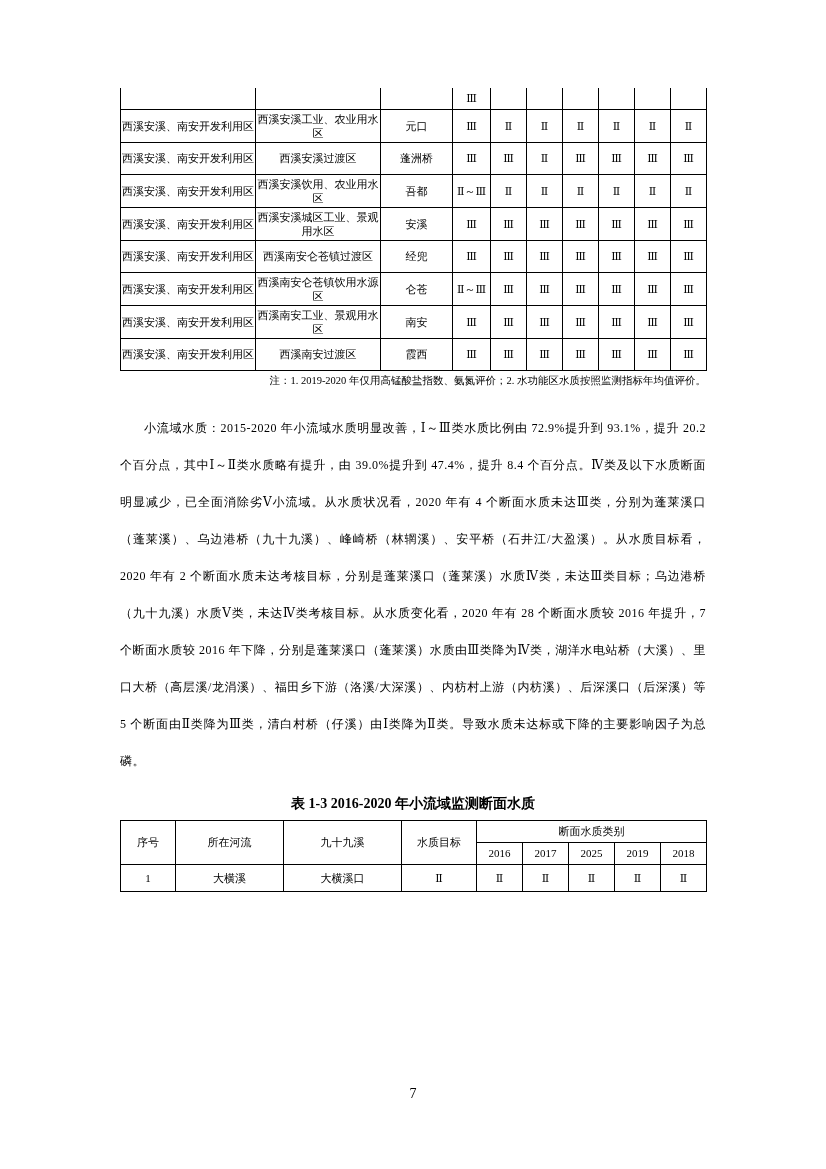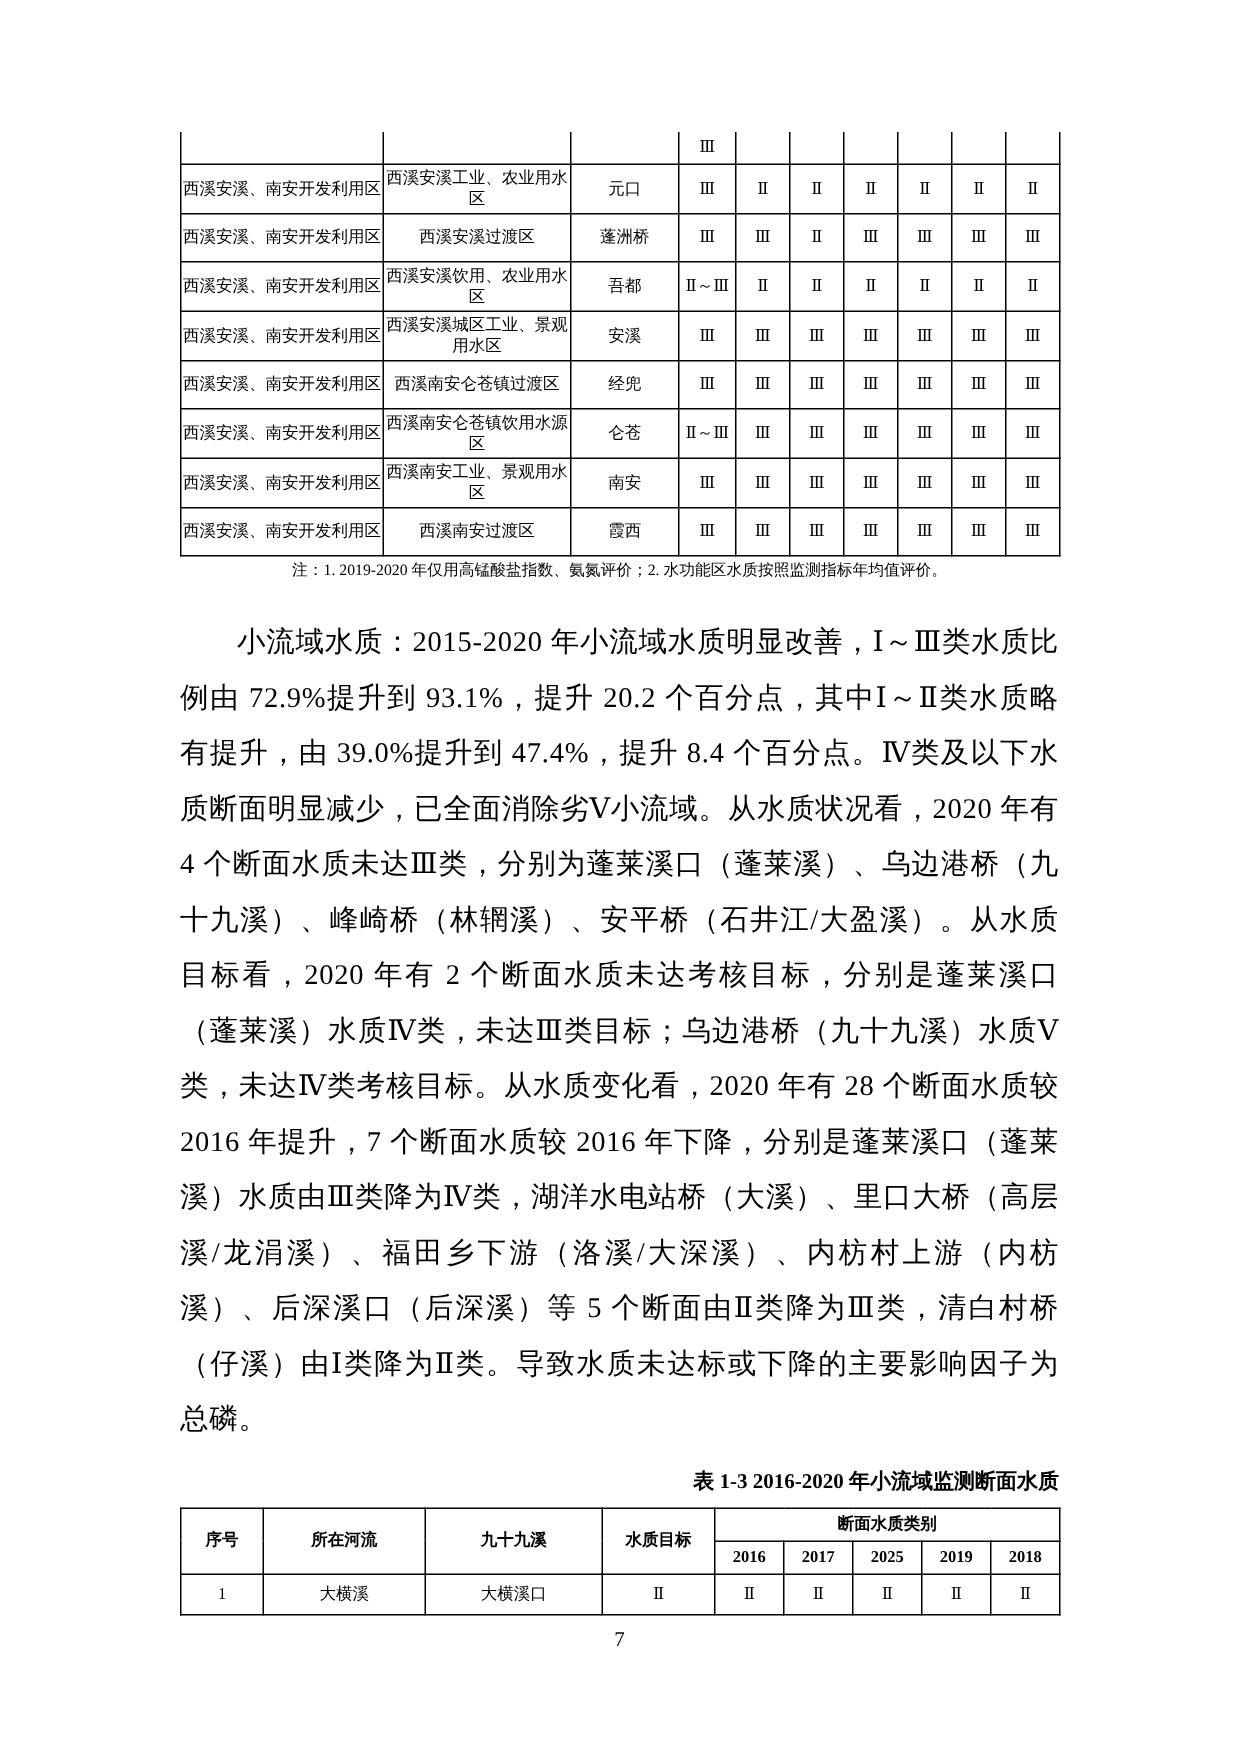--- a/index.html
+++ b/index.html
@@ -32,42 +32,42 @@
     font-weight: normal;
     word-break: break-all;
   }
   .top-table td { height: 32px; }
   .top-table .partial-row td { height: 21px; border-top: none; }
   
   .table-note {
     font-size: 10.5px;
     line-height: 14px;
     margin-top: 3px;
-    text-align: center;
+    text-align: right;
   }
   
   .body-paragraph {
     margin-top: 22px;
-    font-size: 19px;
+    font-size: 12px;
     line-height: 37px;
     text-align: justify;
     text-indent: 2em;
     letter-spacing: 0.5px;
   }
   
   .table-caption {
     margin-top: 14px;
-    text-align: right;
+    text-align: center;
     font-size: 14px;
     font-weight: bold;
     line-height: 20px;
   }
   
   .bottom-table { margin-top: 6px; }
-  .bottom-table th { font-weight: bold; height: 22px; }
+  .bottom-table th { font-weight: normal; height: 22px; }
   .bottom-table td.data-cell { height: 27px; }
   
   .page-number {
     position: absolute;
     left: 0; right: 0;
     top: 1086px;
     text-align: center;
     font-size: 14px;
   }
 </style>

